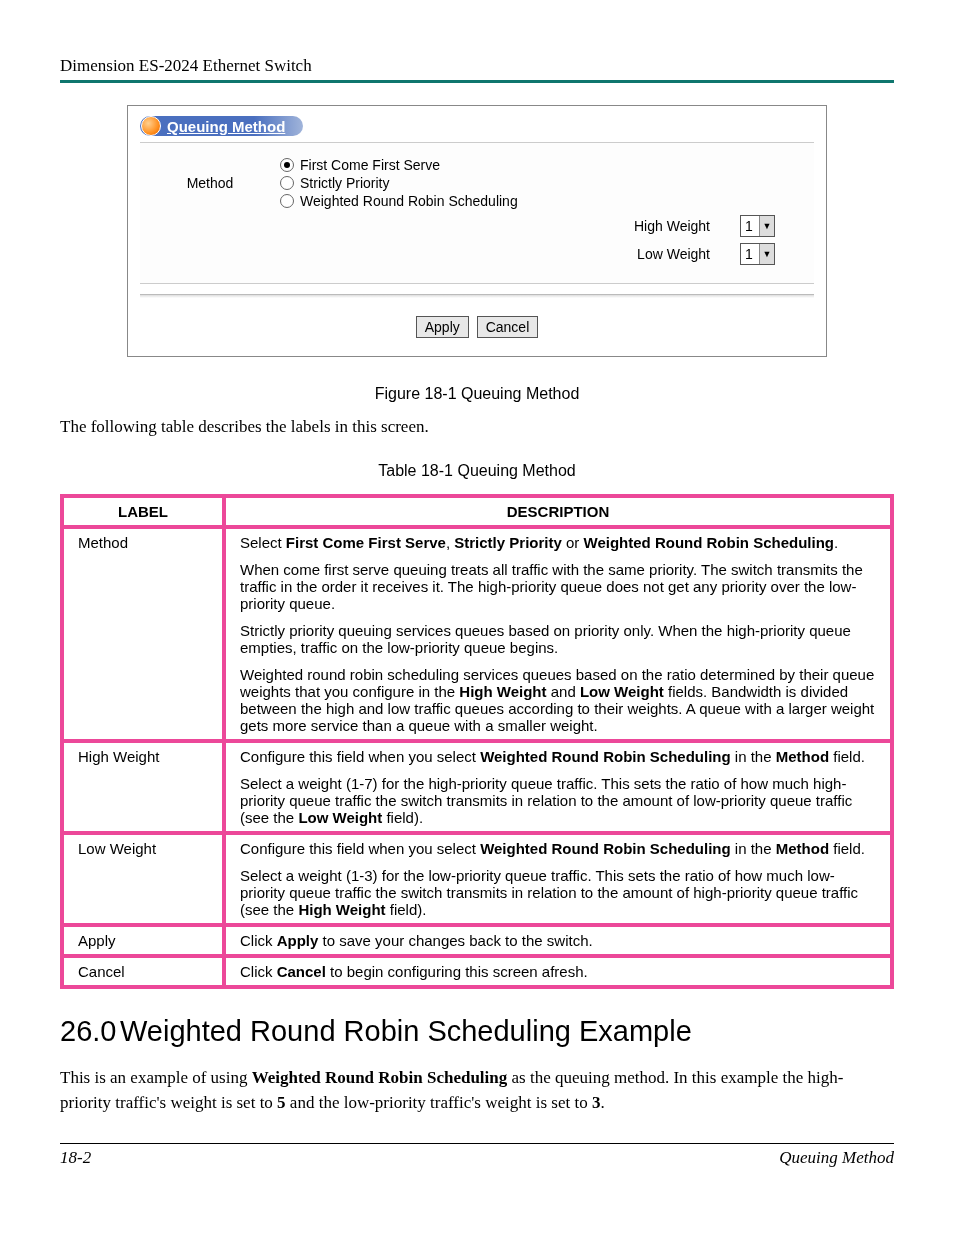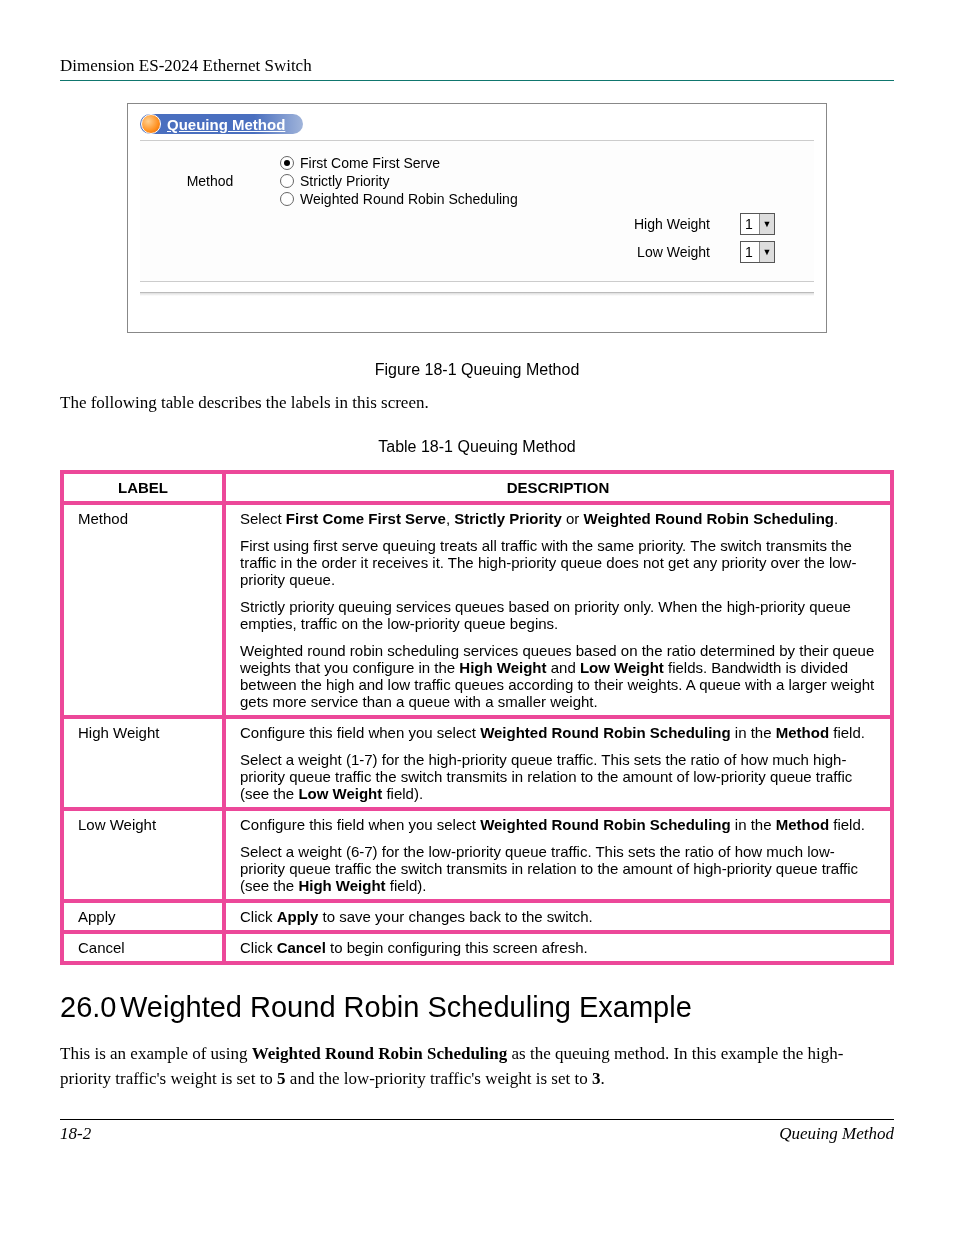--- a/index.html
+++ b/index.html
@@ -7,21 +7,21 @@
     font-size: 17px;
     background: #fff;
     color: #000;
     margin: 0;
     padding: 56px 60px 50px 60px;
     width: 954px;
     box-sizing: border-box;
   }
   .doc-header {
     font-size: 17px;
-    border-bottom: 1px solid #0f766e;
+    border-bottom: 3px solid #0f766e;
     padding-bottom: 4px;
     margin-bottom: 22px;
   }
   .screenshot-frame {
     border: 1px solid #888;
     width: 700px;
     margin: 0 auto 28px auto;
     box-sizing: border-box;
     padding: 10px 0 18px 0;
     font-family: Arial, sans-serif;
@@ -246,55 +246,59 @@
           <span class="weight-label">Low Weight</span>
           <span class="dropdown">
             <span class="val">1</span>
             <span class="arrow">▼</span>
           </span>
         </div>
       </div>
     </div>
   </div>
   <div class="hr-line"></div>
+  <div class="btn-row">
+    <span class="old-btn">Apply</span>
+    <span class="old-btn">Cancel</span>
+  </div>
 </div>
 
 <div class="figure-caption">Figure 18-1 Queuing Method</div>
 <div class="intro-sentence">The following table describes the labels in this screen.</div>
 <div class="table-caption">Table 18-1 Queuing Method</div>
 
 <table class="desc-table">
   <thead>
     <tr>
       <th style="width:130px">LABEL</th>
       <th>DESCRIPTION</th>
     </tr>
   </thead>
   <tbody>
     <tr>
       <td>Method</td>
       <td>
         <p><span>Select </span><b>First Come First Serve</b><span>, </span><b>Strictly Priority</b><span> or </span><b>Weighted Round Robin Scheduling</b><span>.</span></p>
-        <p>First using first serve queuing treats all traffic with the same priority. The switch transmits the traffic in the order it receives it. The high-priority queue does not get any priority over the low-priority queue.</p>
+        <p>When come first serve queuing treats all traffic with the same priority. The switch transmits the traffic in the order it receives it. The high-priority queue does not get any priority over the low-priority queue.</p>
         <p>Strictly priority queuing services queues based on priority only. When the high-priority queue empties, traffic on the low-priority queue begins.</p>
         <p><span>Weighted round robin scheduling services queues based on the ratio determined by their queue weights that you configure in the </span><b>High Weight</b><span> and </span><b>Low Weight</b><span> fields. Bandwidth is divided between the high and low traffic queues according to their weights. A queue with a larger weight gets more service than a queue with a smaller weight.</span></p>
       </td>
     </tr>
     <tr>
       <td>High Weight</td>
       <td>
         <p><span>Configure this field when you select </span><b>Weighted Round Robin Scheduling</b><span> in the </span><b>Method</b><span> field.</span></p>
         <p><span>Select a weight (1-7) for the high-priority queue traffic. This sets the ratio of how much high-priority queue traffic the switch transmits in relation to the amount of low-priority queue traffic (see the </span><b>Low Weight</b><span> field).</span></p>
       </td>
     </tr>
     <tr>
       <td>Low Weight</td>
       <td>
         <p><span>Configure this field when you select </span><b>Weighted Round Robin Scheduling</b><span> in the </span><b>Method</b><span> field.</span></p>
-        <p><span>Select a weight (6-7) for the low-priority queue traffic. This sets the ratio of how much low-priority queue traffic the switch transmits in relation to the amount of high-priority queue traffic (see the </span><b>High Weight</b><span> field).</span></p>
+        <p><span>Select a weight (1-3) for the low-priority queue traffic. This sets the ratio of how much low-priority queue traffic the switch transmits in relation to the amount of high-priority queue traffic (see the </span><b>High Weight</b><span> field).</span></p>
       </td>
     </tr>
     <tr>
       <td>Apply</td>
       <td><span>Click </span><b>Apply</b><span> to save your changes back to the switch.</span></td>
     </tr>
     <tr>
       <td>Cancel</td>
       <td><span>Click </span><b>Cancel</b><span> to begin configuring this screen afresh.</span></td>
     </tr>

